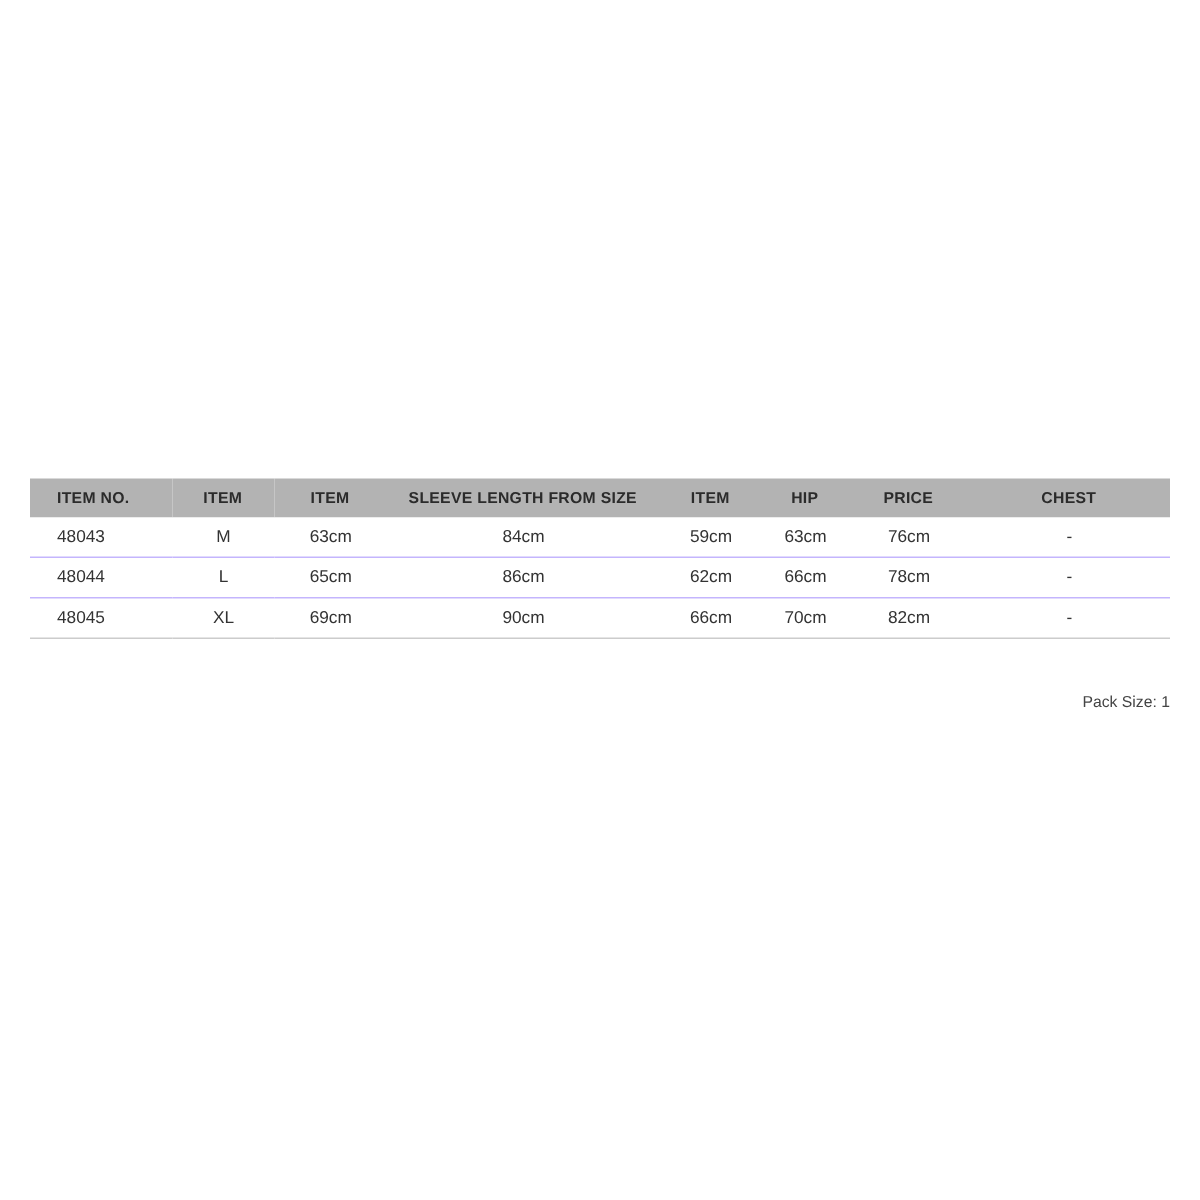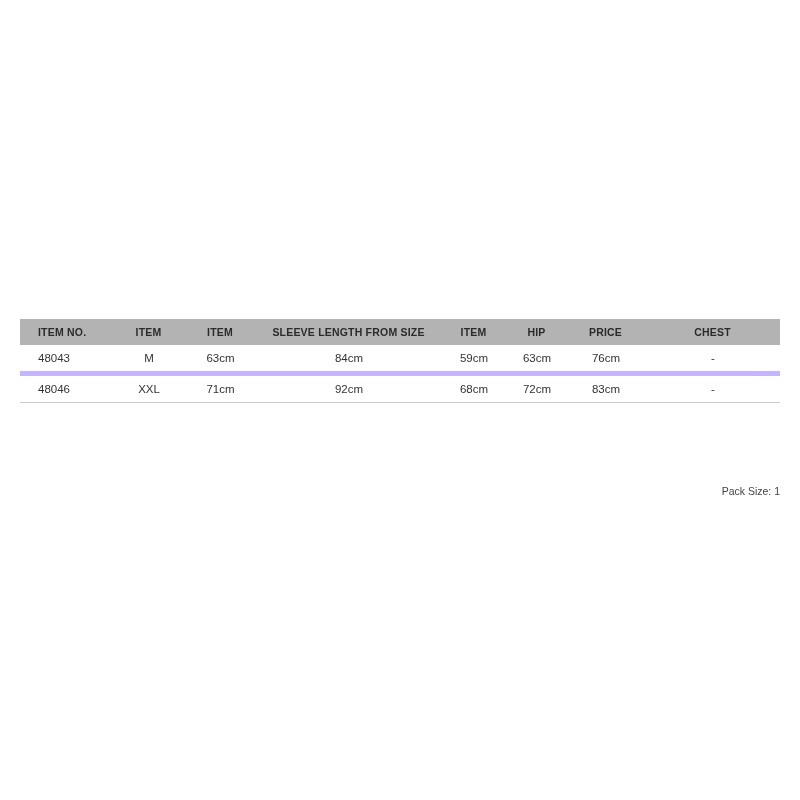--- a/index.html
+++ b/index.html
@@ -43,21 +43,21 @@
   }
   table.size-table thead th.col-item {
     text-align: left;
     padding-left: 18px;
   }
   table.size-table tbody td {
     font-size: 11.5px;
     color: #333333;
     text-align: center;
     padding: 7px 2px 7px 2px;
-    border-bottom: 5px solid #c4b5fd;
+    border-bottom: 1px solid #c4b5fd;
     background: #ffffff;
     white-space: nowrap;
   }
   table.size-table tbody td.col-item {
     text-align: left;
     padding-left: 18px;
   }
   table.size-table tbody tr:last-child td {
     border-bottom: 1px solid #cccccc;
   }
@@ -73,21 +73,20 @@
 
   .pack-size {
     position: absolute;
     left: 20px;
     top: 462px;
     width: 760px;
     text-align: right;
     font-size: 10.5px;
     color: #444444;
     padding-right: 2px;
-    margin-top: 23px;
   }
 </style>
 </head>
 <body>
 
 <div class="page">
 
   <div class="size-table-wrap">
     <table class="size-table">
       <colgroup>
@@ -117,27 +116,37 @@
           <td class="col-item">48043</td>
           <td>M</td>
           <td>63cm</td>
           <td>84cm</td>
           <td>59cm</td>
           <td>63cm</td>
           <td>76cm</td>
           <td>-</td>
         </tr>
         <tr>
-          <td class="col-item">48046</td>
-          <td>XXL</td>
-          <td>71cm</td>
-          <td>92cm</td>
-          <td>68cm</td>
-          <td>72cm</td>
-          <td>83cm</td>
+          <td class="col-item">48044</td>
+          <td>L</td>
+          <td>65cm</td>
+          <td>86cm</td>
+          <td>62cm</td>
+          <td>66cm</td>
+          <td>78cm</td>
+          <td>-</td>
+        </tr>
+        <tr>
+          <td class="col-item">48045</td>
+          <td>XL</td>
+          <td>69cm</td>
+          <td>90cm</td>
+          <td>66cm</td>
+          <td>70cm</td>
+          <td>82cm</td>
           <td>-</td>
         </tr>
       </tbody>
     </table>
   </div>
 
   <div class="pack-size">Pack Size: 1</div>
 
 </div>
 

